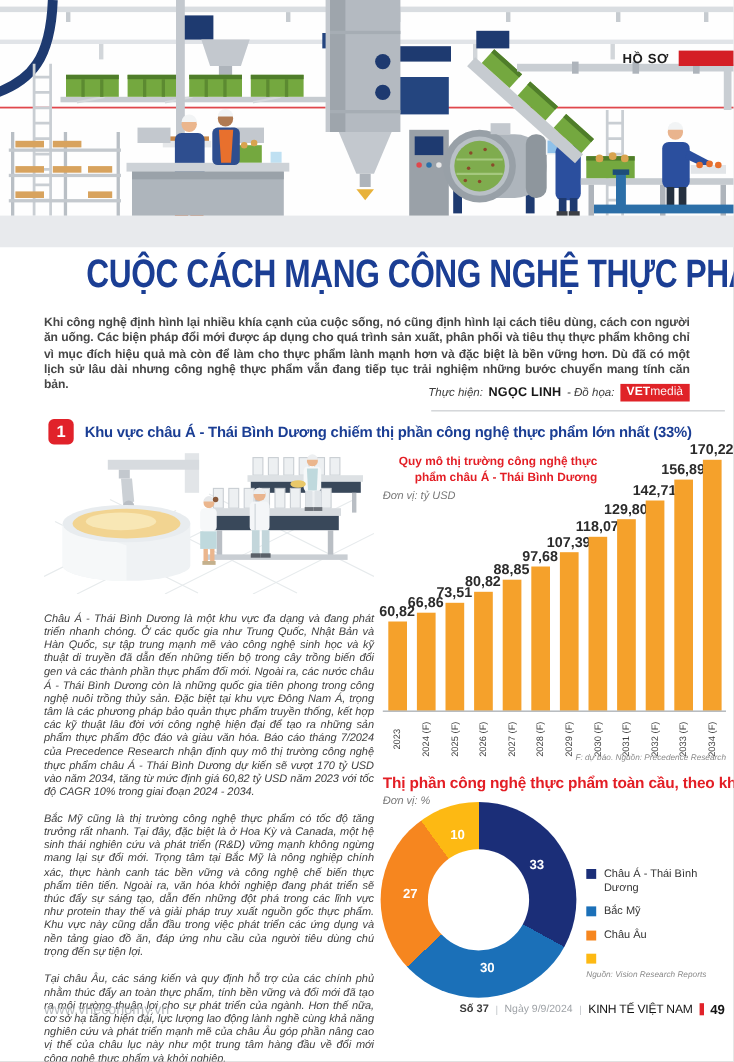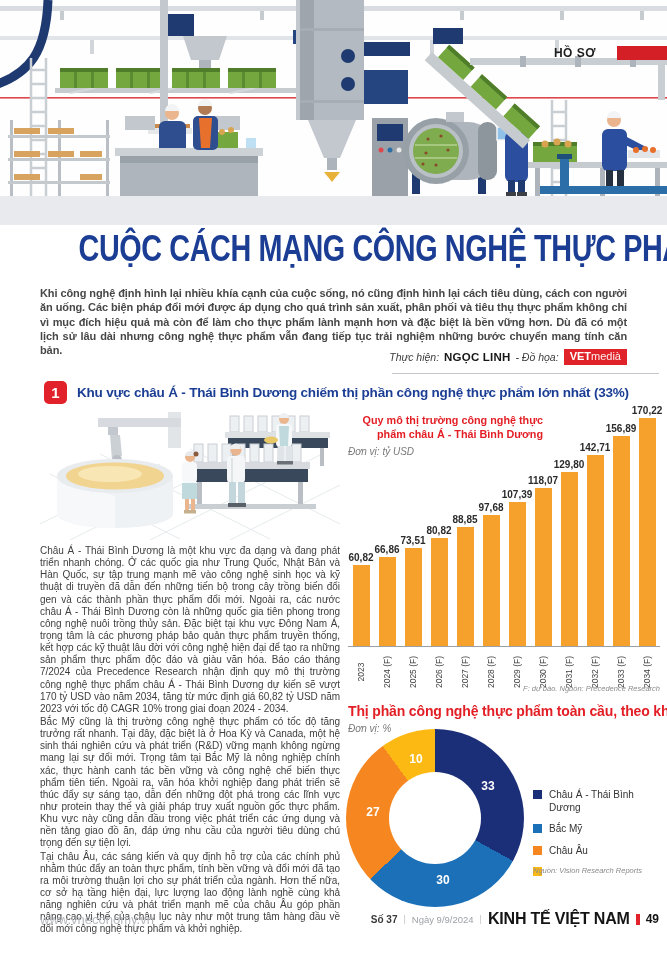--- a/index.html
+++ b/index.html
@@ -1,21 +1,21 @@
 <!DOCTYPE html>
 <html><head>
 <meta charset="utf-8">
 <style>
   * { margin:0; padding:0; box-sizing:border-box; }
   body { background:#888; font-family:"Liberation Sans", sans-serif; }
   .page { position:relative; width:667px; height:965px; background:#ffffff; margin:0 auto; overflow:hidden; }
 
   
   .factory-wrap { position:absolute; top:0; left:0; width:667px; height:225px; }
-  .tag { position:absolute; top:46px; right:0; display:flex; align-items:center; gap:21px; }
+  .tag { position:absolute; top:46px; right:0; display:flex; align-items:center; gap:9px; }
   .tag-label { font-size:12px; font-weight:bold; color:#1d1d1d; letter-spacing:.5px; }
   .tag-bar { width:50px; height:14px; background:#d41f26; }
 
   
   .main-title { position:absolute; top:226px; left:0; width:667px; text-align:center;
     font-size:36px; font-weight:bold; color:#1b3e94; line-height:1.25; white-space:nowrap; }
   .main-title > span { display:inline-block; transform:scaleX(.8); transform-origin:center; letter-spacing:-.5px; }
   .intro { position:absolute; top:286px; left:40px; width:587px; font-size:11px; font-weight:bold;
     color:#474747; text-align:justify; line-height:1.3; letter-spacing:-.1px; }
   .credits { position:absolute; top:349px; right:40px; display:flex; align-items:center; gap:5px; font-size:10.5px; }
@@ -27,58 +27,58 @@
   .credits-rule { position:absolute; top:373px; left:392px; right:8px; height:1px; background:#c3c7cb; }
 
   
   .section-head { position:absolute; top:381px; left:44px; display:flex; align-items:center; gap:10px; }
   .sec-num { width:23px; height:23px; background:#e1222a; border-radius:5px; color:#fff; font-weight:bold;
     font-size:15px; display:flex; align-items:center; justify-content:center; }
   .sec-title { color:#1b3e94; font-weight:bold; font-size:13.5px; letter-spacing:-.2px; }
 
   
   .left-col { position:absolute; top:404px; left:40px; width:300px; }
-  .left-col p { font-size:10px; line-height:1.215; color:#3e3e3e; text-align:justify; margin-top:1px; letter-spacing:-.05px; }
+  .left-col p { font-size:10px; line-height:1.215; color:#3e3e3e; text-align:justify; margin-top:12px; letter-spacing:-.05px;font-style:italic; }
 
   
   .right-col { position:absolute; top:412px; left:348px; width:314px; }
   .chart-title { color:#e31e25; font-weight:bold; font-size:10.8px; line-height:1.28;text-align:right; }
   .chart-unit { font-style:italic; font-size:10px; color:#787878; margin-top:2px; }
   .chart1 { position:relative; height:288px; }
   .chart1 .chart-title { position:absolute; top:2px; left:0; width:195px; }
   .chart1 .chart-unit { position:absolute; top:32px; left:0; }
   .bars { position:absolute; top:0; left:0; width:312px; height:234px; display:flex; align-items:flex-end; }
   .bar-col { width:26px; display:flex; flex-direction:column; align-items:center; justify-content:flex-end; }
-  .bar-val { font-size:10px; font-weight:bold; color:#2b2b2b; white-space:nowrap; margin-bottom:2px; }
+  .bar-val { font-size:13px; font-weight:bold; color:#2b2b2b; white-space:nowrap; margin-bottom:2px; }
   .bar { width:17px; }
   .axis { position:absolute; top:234px; left:0; width:312px; height:1px; background:#9aa0a5; }
   .years { position:absolute; top:235px; left:0; width:312px; height:50px; }
   .year { position:absolute; top:25px; font-size:8.5px; color:#3e3e3e; white-space:nowrap;
     transform:translate(-50%,-50%) rotate(-90deg); }
   .src { font-style:italic; font-size:7.5px; color:#8a8a8a; }
   .chart1 .src { position:absolute; top:272px; right:2px; }
 
   .chart2 { position:relative; margin-top:3px; height:212px; }
   .chart2 .chart-title { font-size:14px; white-space:nowrap; letter-spacing:-.15px; }
   .donut { position:absolute; top:26px; left:-2px; width:178px; height:178px; border-radius:50%; }
   .donut-hole { position:absolute; top:43px; left:43px; width:92px; height:92px; border-radius:50%; background:#fff; }
   .slice-label { position:absolute; color:#fff; font-weight:bold; font-size:12px; transform:translate(-50%,-50%); }
   .legend { position:absolute; left:185px; top:86px; display:flex; flex-direction:column; gap:9px; width:132px; }
   .legend-item { display:flex; gap:7px; font-size:10px; color:#333; line-height:1.25; }
   .legend-swatch { width:9px; height:9px; flex:0 0 9px; margin-top:1px; }
-  .chart2 .src { position:absolute; left:185px; top:163px; }
+  .chart2 .src { position:absolute; left:185px; top:178px; }
 
   
   .footer { position:absolute; top:910px; left:40px; right:8px; display:flex; justify-content:space-between; align-items:center; }
   .site { font-size:13px; color:#b6babe; }
   .foot-right { display:flex; align-items:center; gap:6px; }
   .f-issue { font-size:10px; font-weight:bold; color:#3a3a3a; }
   .f-sep { font-size:9px; color:#c0c4c8; }
   .f-date { font-size:9.5px; color:#9ea2a6; }
-  .f-brand { font-size:16px; font-weight:bold; color:#141414; letter-spacing:-.2px; }
+  .f-brand { font-size:11px; font-weight:normal; color:#141414; letter-spacing:-.2px; }
   .f-red { width:4px; height:11px; background:#e1222a; }
   .f-page { font-size:12px; font-weight:bold; color:#141414; }
 </style>
 </head>
 <body>
 
 <div class="page">
 
   <div class="factory-wrap">
     <svg width="667" height="225" viewBox="0 0 667 225">

